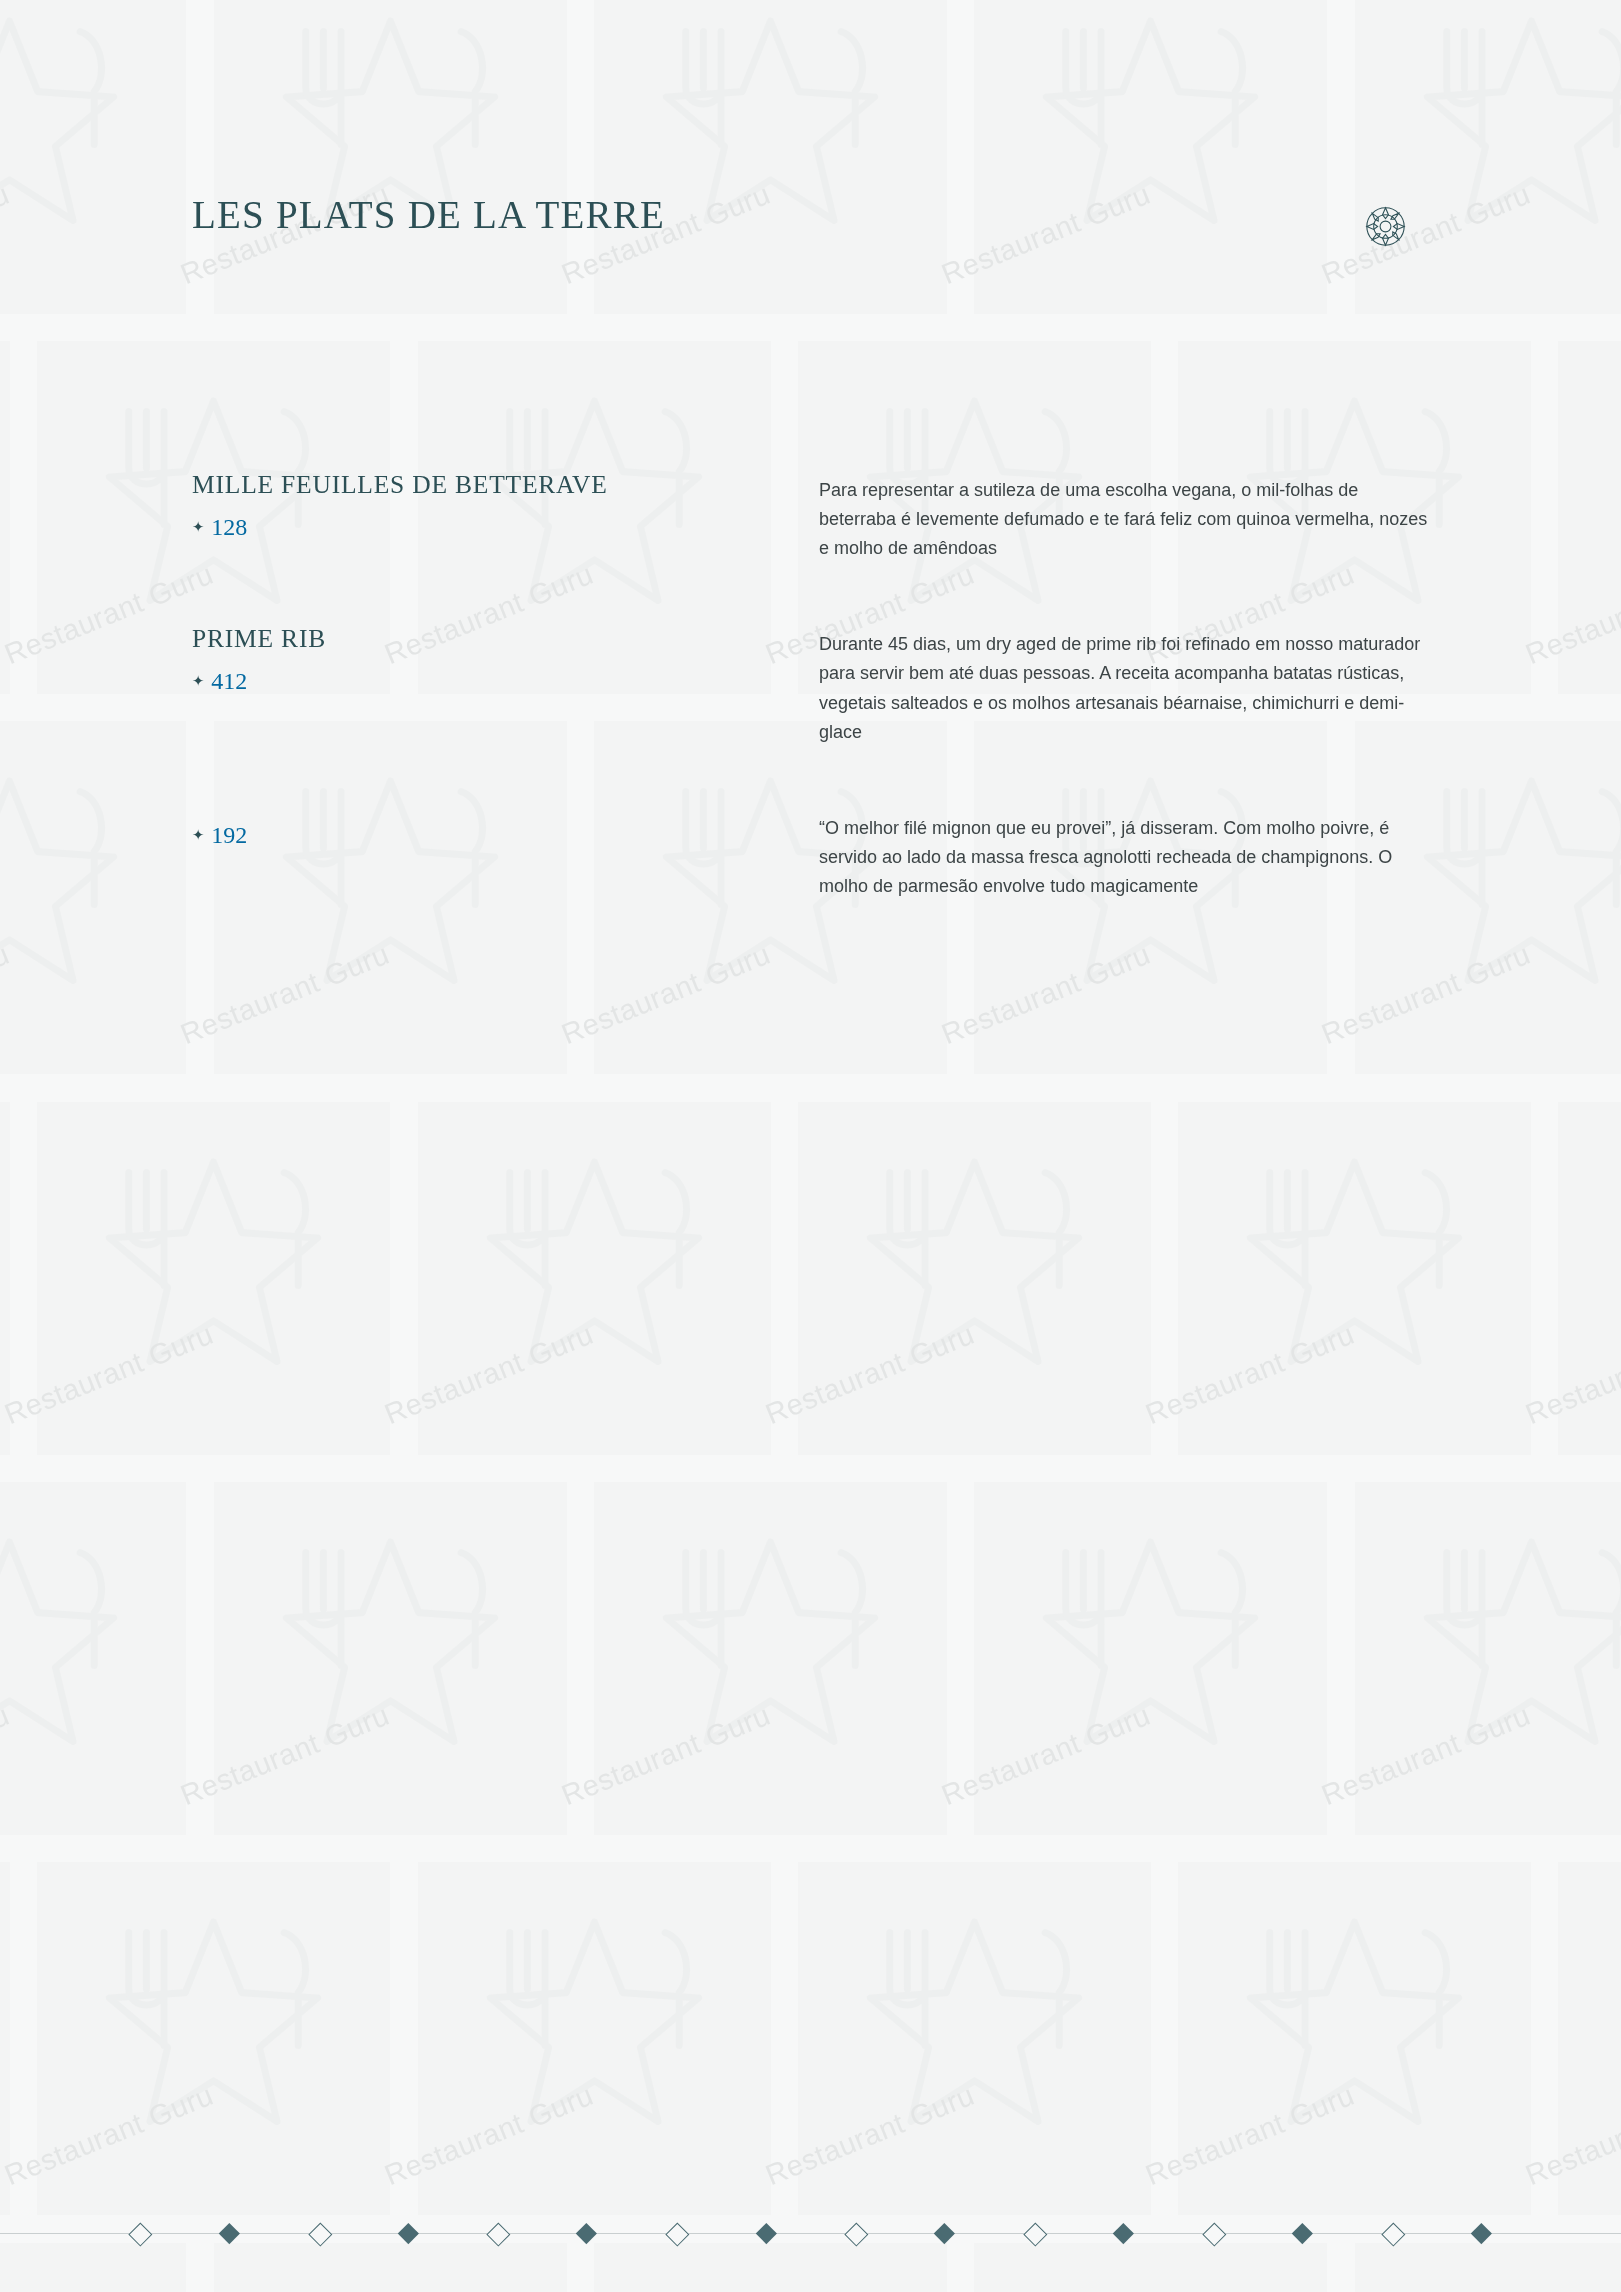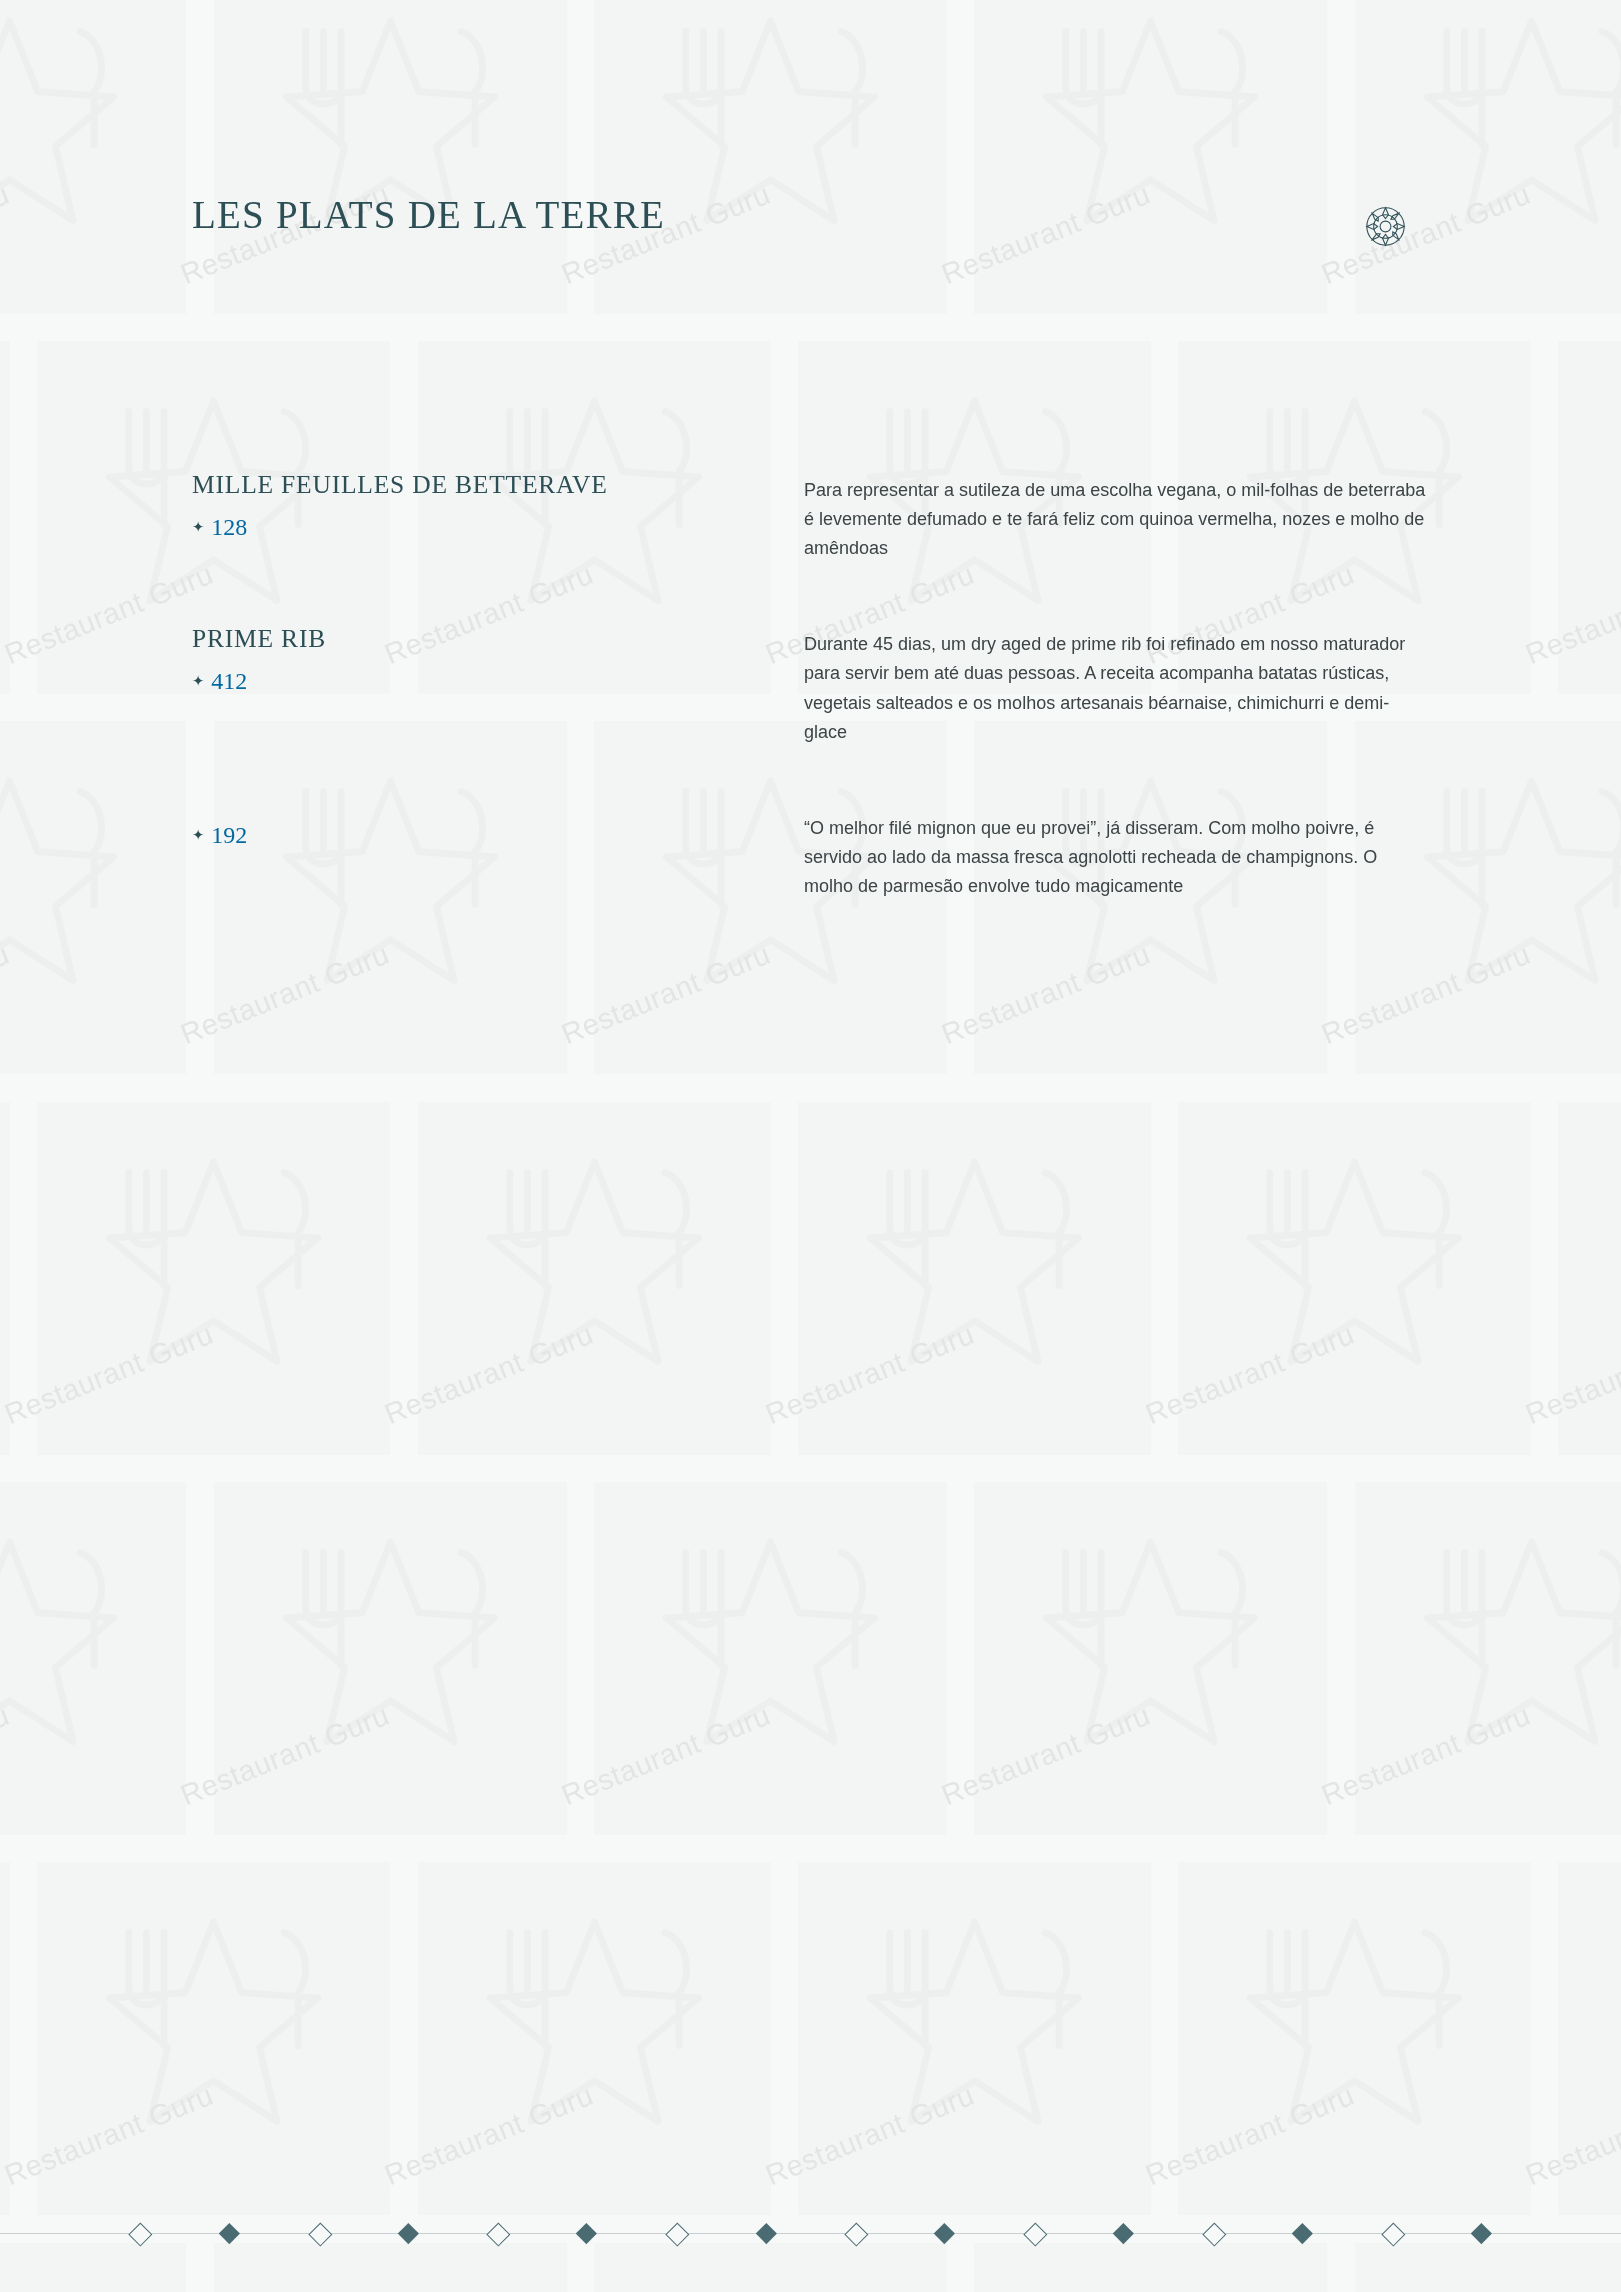--- a/index.html
+++ b/index.html
@@ -124,20 +124,21 @@
     font-size: 24px;
     color: #0369a1;
   }
   .item-desc {
     flex: 1;
     font-size: 18px;
     line-height: 1.62;
     color: #3c4446;
     padding-top: 5.9px;
     max-width: 627px;
+    margin-left: 15px;
   }
 
   
   .footer-rule {
     position: absolute;
     left: 0;
     right: 0;
     bottom: 59px;
     height: 1px;
     background: #c9cfd0;

